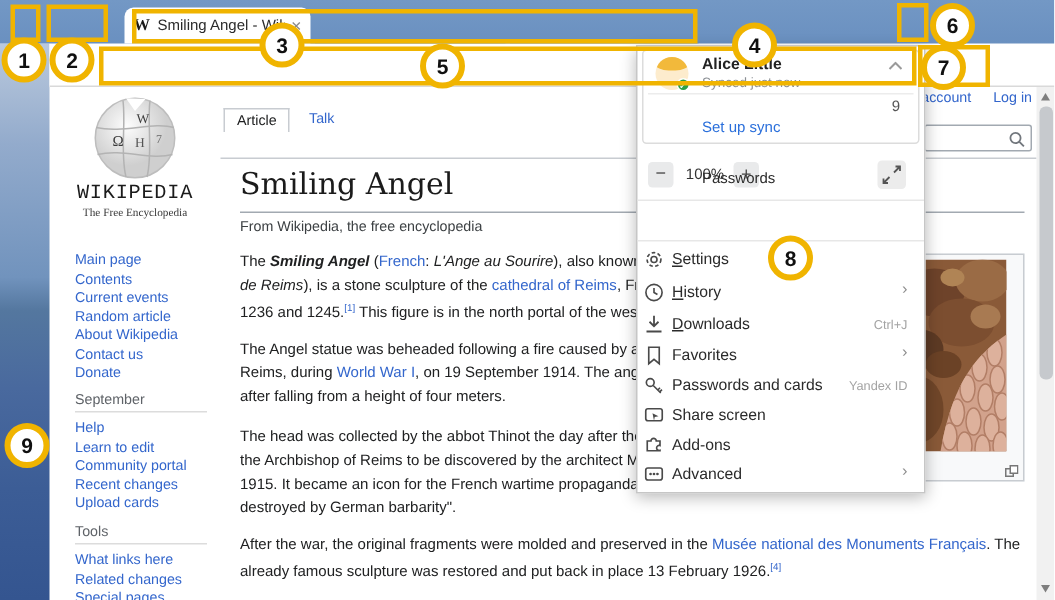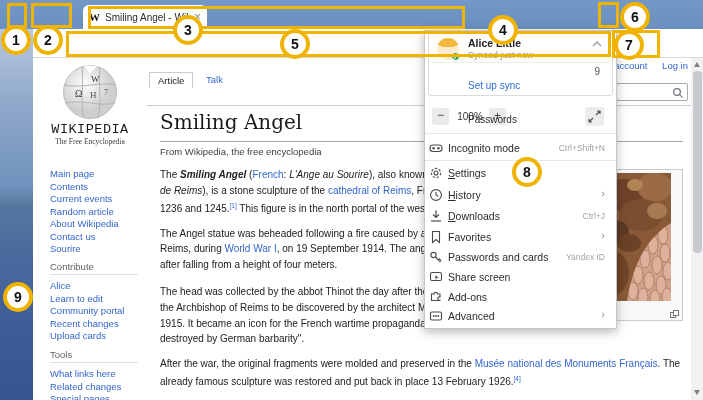--- a/index.html
+++ b/index.html
@@ -283,27 +283,27 @@
   <div class="wtag">The Free Encyclopedia</div>
 </div>
 
 <div class="abs sb sb-nav">
       <div class="slink">Main page</div>
       <div class="slink">Contents</div>
       <div class="slink">Current events</div>
       <div class="slink">Random article</div>
       <div class="slink">About Wikipedia</div>
       <div class="slink">Contact us</div>
-      <div class="slink">Sourire</div>
+      <div class="slink">Donate</div>
     </div>
 <div class="abs sb sb-contribute">
-  <div class="sb-head">Contribute</div>
+  <div class="sb-head">September</div>
   <div class="sb-rule"></div>
   <div>
-        <div class="slink">Alice</div>
+        <div class="slink">Help</div>
         <div class="slink">Learn to edit</div>
         <div class="slink">Community portal</div>
         <div class="slink">Recent changes</div>
         <div class="slink">Upload cards</div>
       </div>
 </div>
 <div class="abs sb sb-tools">
   <div class="sb-head">Tools</div>
   <div class="sb-rule"></div>
   <div>
@@ -389,31 +389,20 @@
 <div class="abs zoom-minus">−</div>
 <div class="abs zoom-val">100%</div>
 <div class="abs zoom-plus">+</div>
 <div class="abs fs-btn">
   <svg width="19" height="19" viewBox="0 0 19 19">
         <path d="M11 8 L15 4 M12 4 H15 V7 M8 11 L4 15 M4 12 V15 H7" fill="none" stroke="#555" stroke-width="1.2"></path>
       </svg>
 </div>
 <div class="abs menu-div" style="top:133px"></div>
 
-<div class="abs mrow" style="top:138px">
-  <span class="micon">
-        <svg width="14" height="14" viewBox="0 0 14 14">
-          <rect x="1" y="4" width="12" height="6.5" rx="3" fill="none" stroke="#4a4a4a" stroke-width="1.1"></rect>
-          <circle cx="4.6" cy="7.2" r="1.2" fill="#4a4a4a"></circle>
-          <circle cx="9.4" cy="7.2" r="1.2" fill="#4a4a4a"></circle>
-        </svg>
-      </span>
-  <span class="mlabel">Incognito mode</span>
-  <span class="mright">Ctrl+Shift+N</span>
-</div>
 <div class="abs menu-div" style="top:160px"></div>
 <div class="abs mrow" style="top:163px">
   <span class="micon">
         <svg width="14" height="14" viewBox="0 0 14 14">
           <circle cx="7" cy="7" r="2" fill="none" stroke="#4a4a4a" stroke-width="1.1"></circle>
           <circle cx="7" cy="7" r="4.6" fill="none" stroke="#4a4a4a" stroke-width="1.1" stroke-dasharray="2.4 1.6"></circle>
         </svg>
       </span>
   <span class="mlabel"><u>S</u>ettings</span>
 </div>

